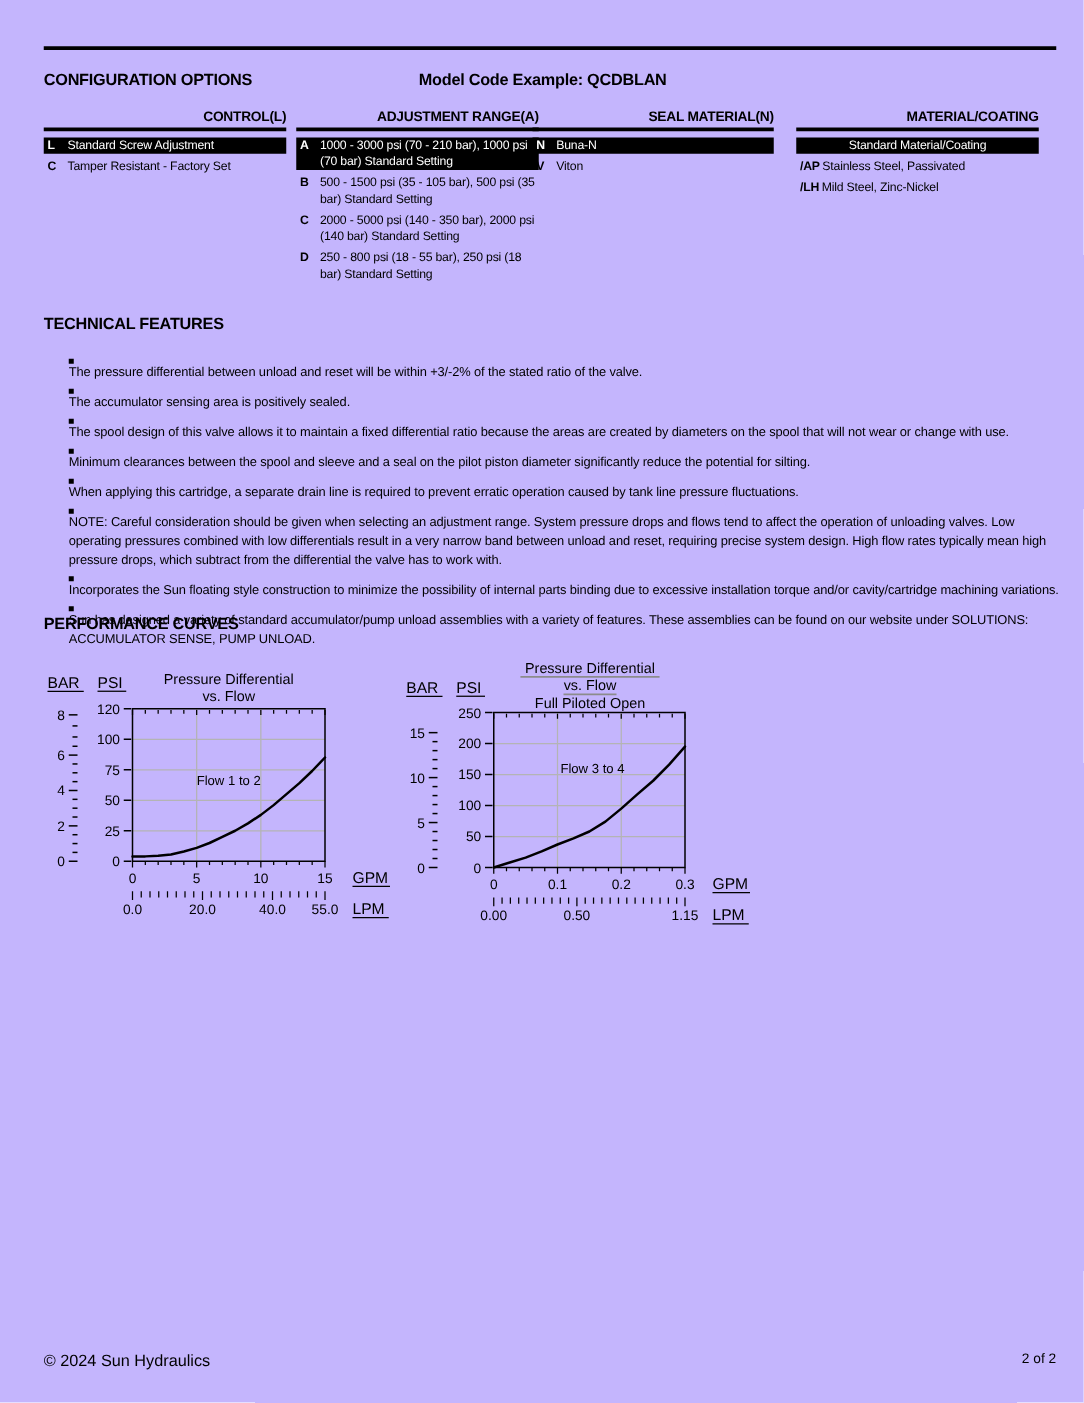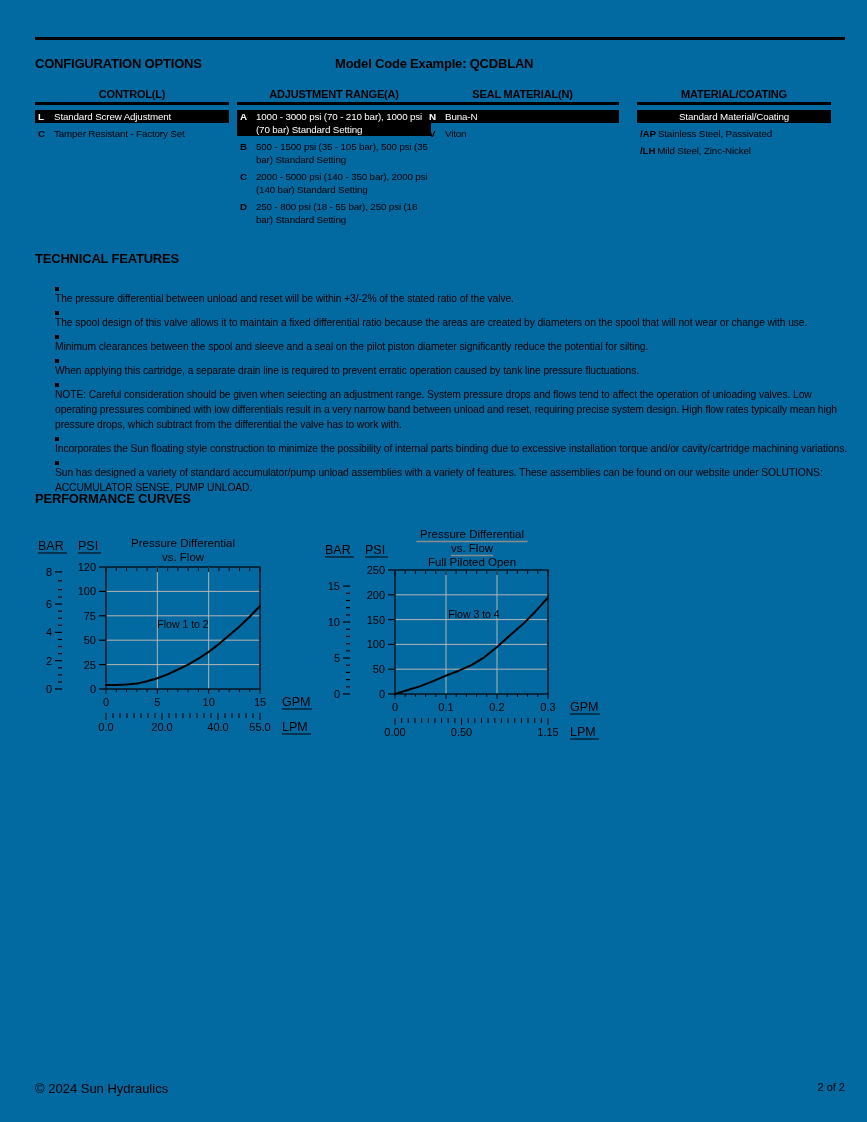--- a/index.html
+++ b/index.html
@@ -1,24 +1,24 @@
 <!DOCTYPE html>
 <html><head>
 <meta charset="utf-8">
 <style>
   html,body{margin:0;padding:0;background:#fff;}
-  .page{position:relative;width:867px;height:1122px;background:#0369a1;overflow:hidden;
+  .page{position:relative;width:867px;height:1122px;background:#c4b5fd;overflow:hidden;
         font-family:"Liberation Sans",sans-serif;color:#000;}
   .top-rule{position:absolute;left:35px;top:37px;width:810px;height:3px;background:#000;}
   .heading{font-weight:bold;font-size:13px;letter-spacing:-0.2px;white-space:nowrap;}
   #cfg-heading{position:absolute;left:35px;top:56px;}
   #model-code{position:absolute;left:335px;top:56px;}
   #config-cols{position:absolute;left:35px;top:88px;width:812px;height:160px;}
   .cfg-col{position:absolute;top:0;}
-  .col-head{display:flex;justify-content:center;font-weight:bold;font-size:11px;
+  .col-head{display:flex;justify-content:flex-end;font-weight:bold;font-size:11px;
             border-bottom:3px solid #000;padding-bottom:2px;letter-spacing:-0.2px;}
   .cfg-items{margin-top:5px;}
   .cfg-item{display:flex;font-size:9.8px;line-height:13px;padding:0 3px;
             letter-spacing:-0.15px;margin-bottom:4px;}
   .cfg-item .code{font-weight:bold;flex:0 0 auto;min-width:14px;margin-right:2px;}
   .cfg-item .txt{flex:1;}
   .cfg-item.sel{background:#000;color:#fff;}
   .cfg-item.center{justify-content:center;}
   .cfg-item.center .txt{flex:0 0 auto;text-align:center;}
   #tech-heading{position:absolute;left:35px;top:251px;}
@@ -120,20 +120,24 @@
           </div>
         </div>
       </div>
     </div>
 
   <div class="heading" id="tech-heading">TECHNICAL FEATURES</div>
   <div id="tech-bullets">
       <div class="bullet">
         <span class="sq"></span>
         <span class="txt">The pressure differential between unload and reset will be within +3/-2% of the stated ratio of the valve.</span>
+      </div>
+      <div class="bullet">
+        <span class="sq"></span>
+        <span class="txt">The accumulator sensing area is positively sealed.</span>
       </div>
       <div class="bullet">
         <span class="sq"></span>
         <span class="txt">The spool design of this valve allows it to maintain a fixed differential ratio because the areas are created by diameters on the spool that will not wear or change with use.</span>
       </div>
       <div class="bullet">
         <span class="sq"></span>
         <span class="txt">Minimum clearances between the spool and sleeve and a seal on the pilot piston diameter significantly reduce the potential for silting.</span>
       </div>
       <div class="bullet">

